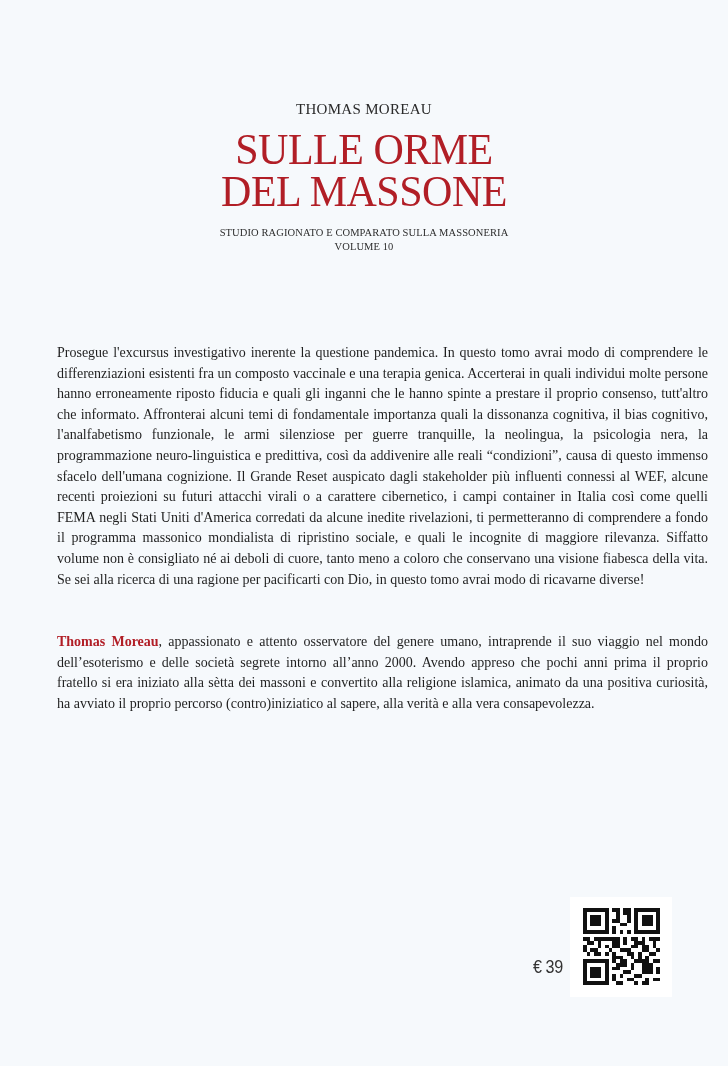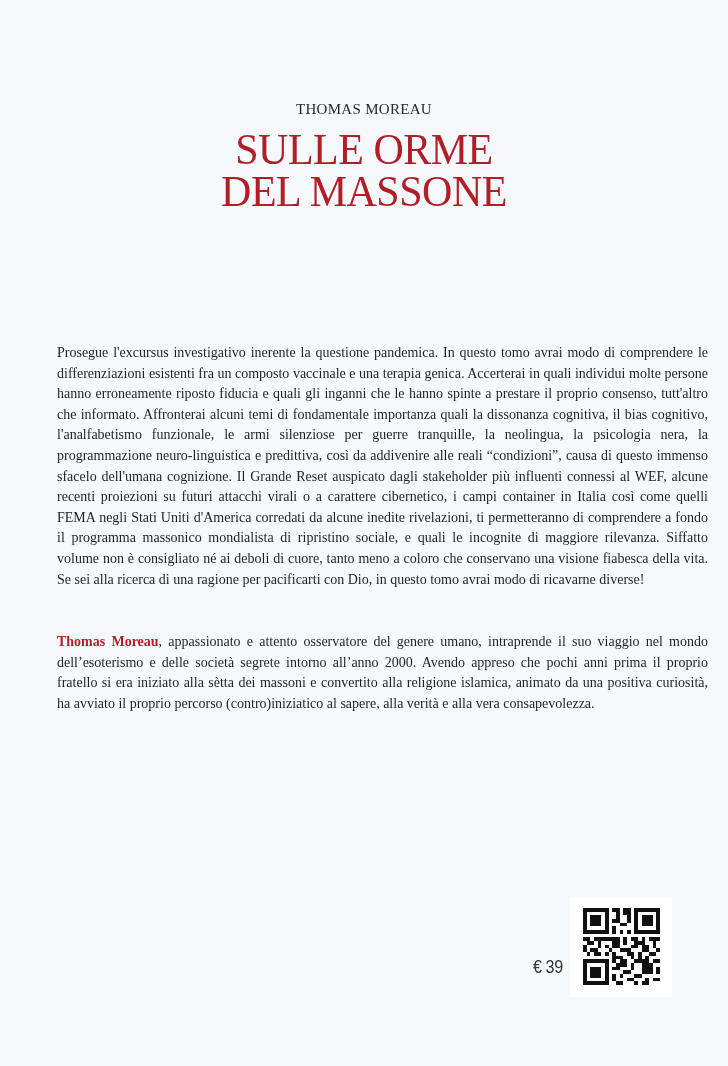--- a/index.html
+++ b/index.html
@@ -106,20 +106,22 @@
 </head>
 <body>
 
 <div class="header">
   <div class="author">THOMAS MOREAU</div>
   <div class="title">
     <span class="line">SULLE ORME</span>
     <span class="line">DEL MASSONE</span>
   </div>
   <div class="subtitle">
+    <span class="line">STUDIO RAGIONATO E COMPARATO SULLA MASSONERIA</span>
+    <span class="line">VOLUME 10</span>
   </div>
 </div>
 
 <p class="body-text p1" style="margin:0;">Prosegue l'excursus investigativo inerente la questione pandemica. In questo tomo avrai modo di comprendere le differenziazioni esistenti fra un composto vaccinale e una terapia genica. Accerterai  in quali individui molte persone hanno erroneamente riposto fiducia e quali gli inganni che le hanno spinte a prestare il proprio consenso, tutt'altro che informato. Affronterai alcuni temi di fondamentale importanza quali la dissonanza cognitiva, il bias cognitivo, l'analfabetismo funzionale, le armi silenziose per guerre tranquille, la neolingua, la psicologia nera, la programmazione neuro-linguistica e predittiva, così da addivenire alle reali “condizioni”, causa di questo immenso sfacelo dell'umana cognizione. Il Grande Reset auspicato dagli stakeholder più influenti connessi al WEF, alcune recenti proiezioni su futuri attacchi virali o a carattere cibernetico, i campi container in Italia così come quelli FEMA negli Stati Uniti d'America corredati da alcune inedite rivelazioni, ti permetteranno di comprendere a fondo il programma massonico mondialista di ripristino sociale, e quali le incognite di maggiore rilevanza. Siffatto volume non è consigliato né ai deboli di cuore, tanto meno a coloro che conservano una visione fiabesca della vita. Se sei alla ricerca di una ragione per pacificarti con Dio, in questo tomo avrai modo di ricavarne diverse!</p>
 
 <p class="body-text p2" style="margin:0;"><span class="author-highlight">Thomas Moreau</span><span>, appassionato e attento osservatore del genere umano, intraprende il suo viaggio nel mondo dell’esoterismo e delle società segrete intorno all’anno 2000. Avendo appreso che pochi anni prima il proprio fratello si era iniziato alla sètta dei massoni e convertito alla religione islamica, animato da una positiva curiosità, ha avviato il proprio percorso (contro)iniziatico al sapere, alla verità e alla vera consapevolezza.</span></p>
 
 <div class="price">€ 39</div>
 
 <div class="qr-box">

